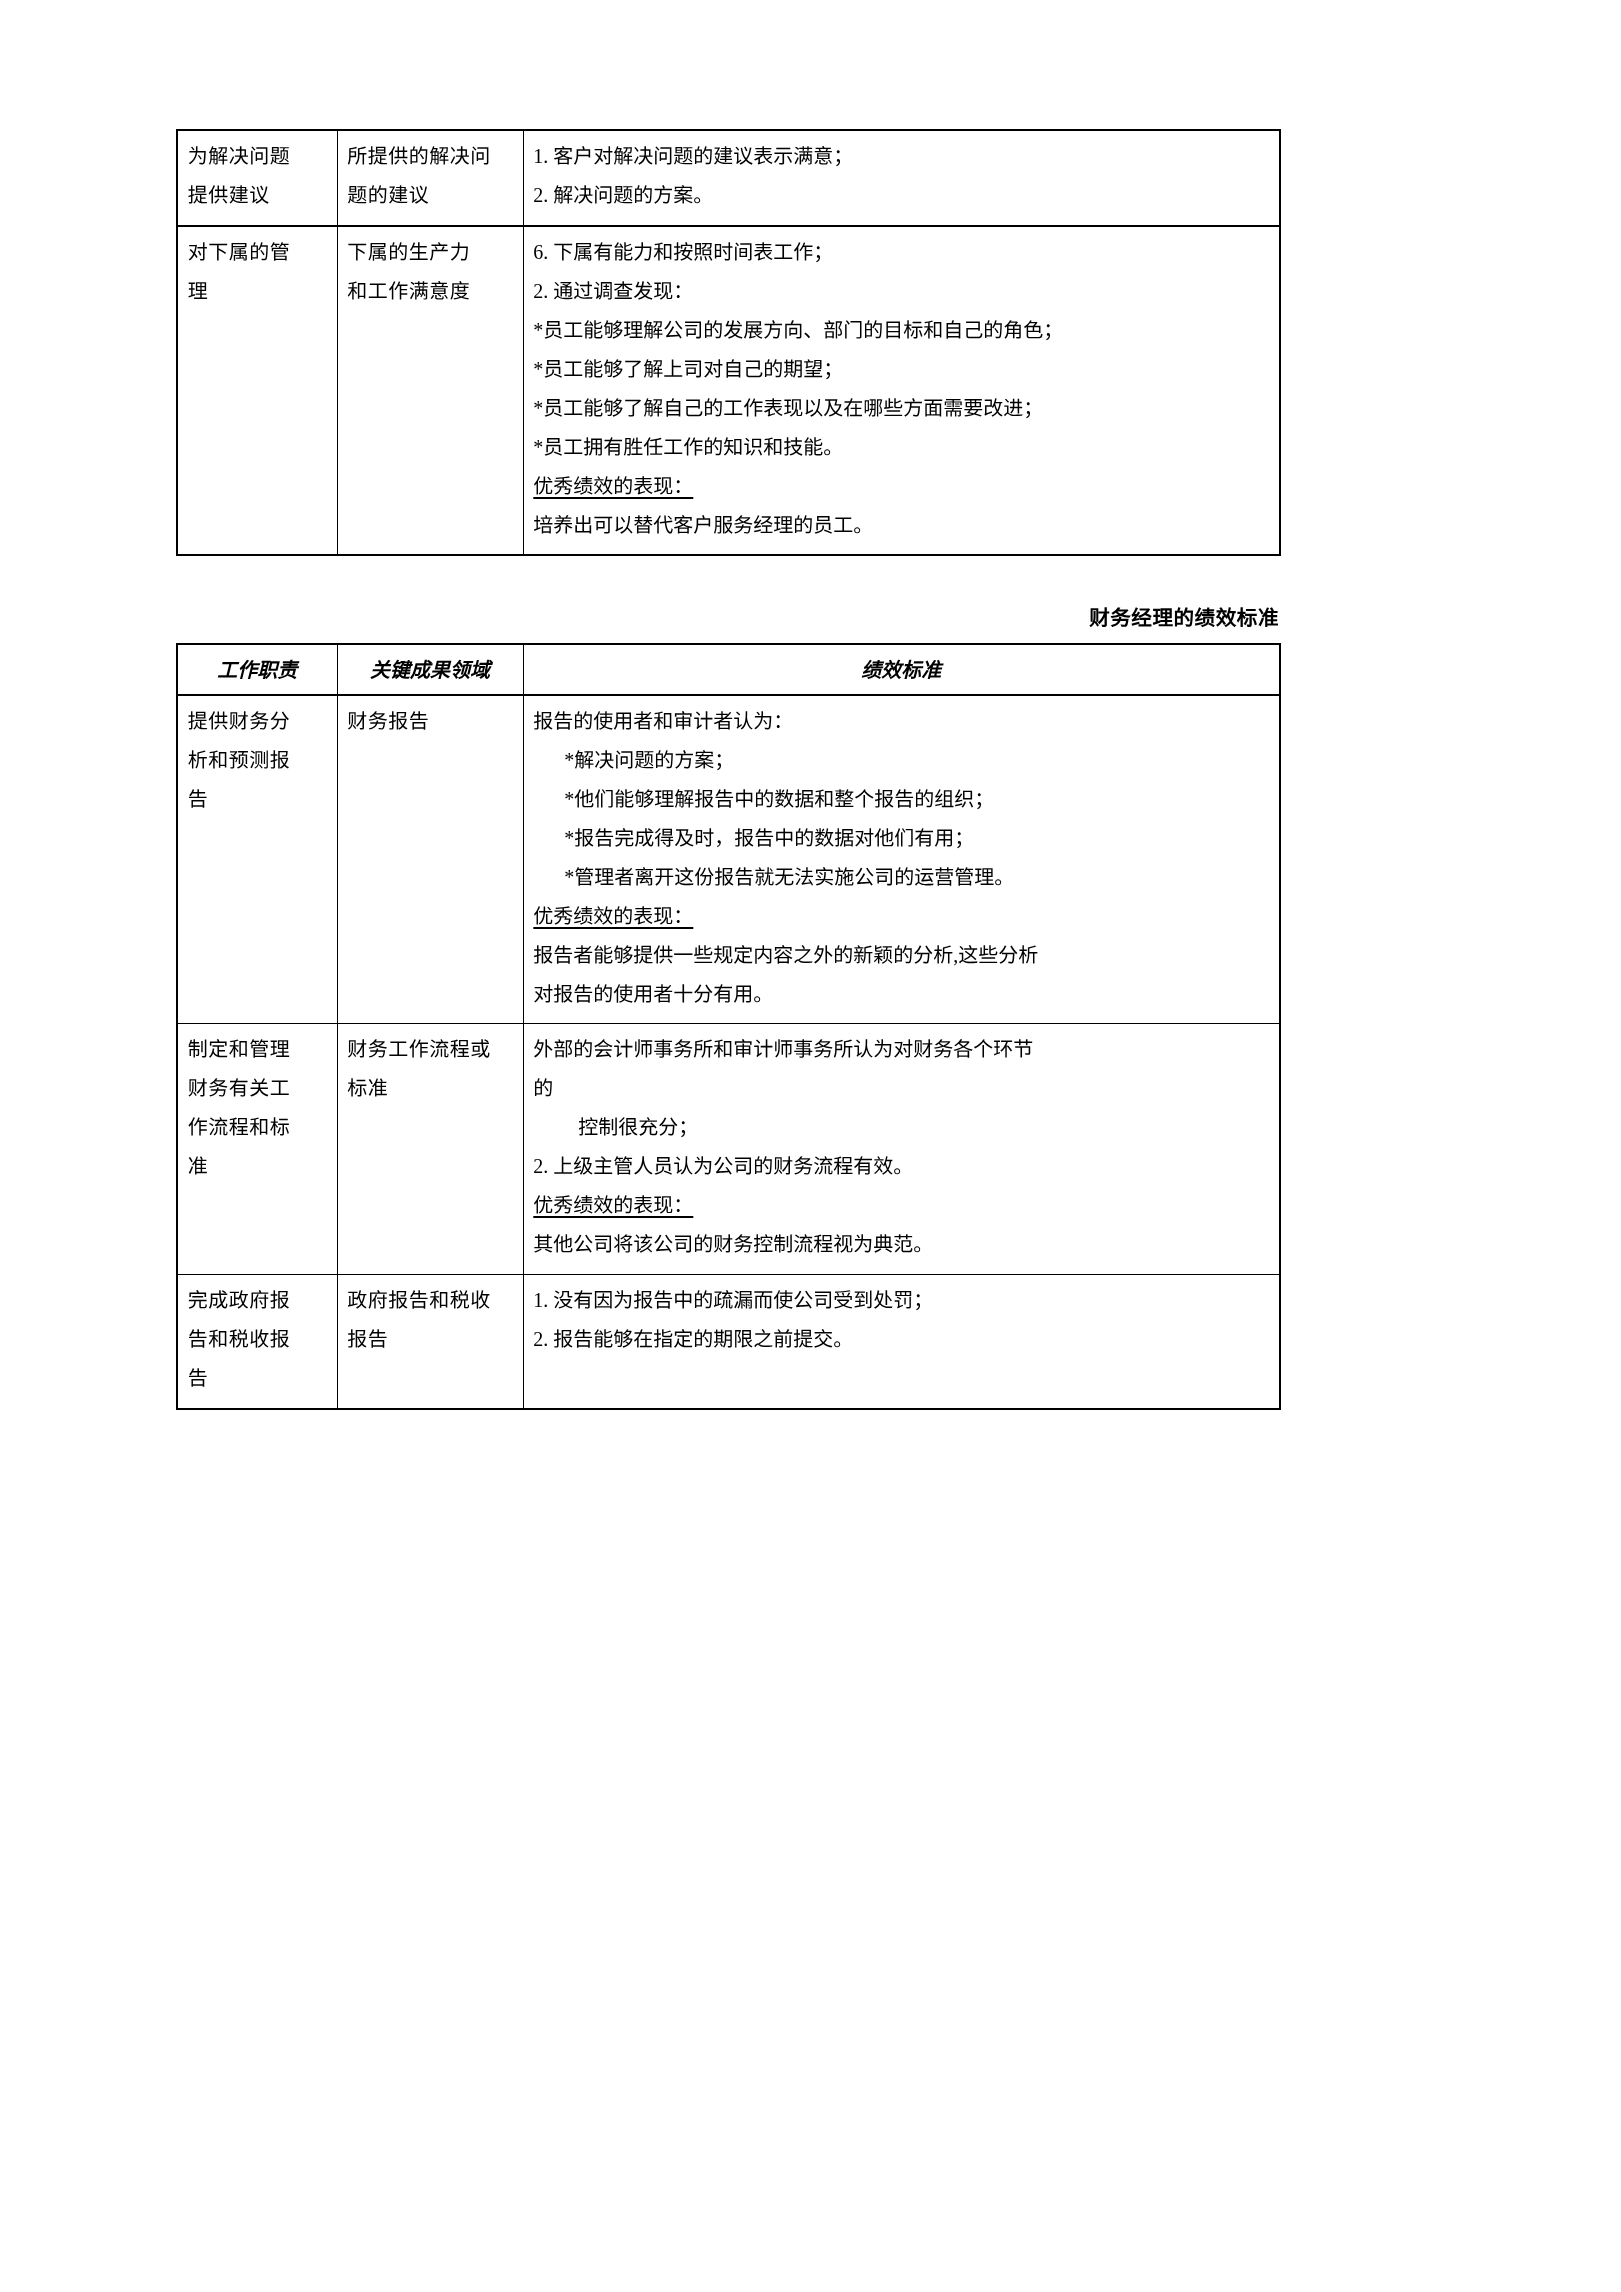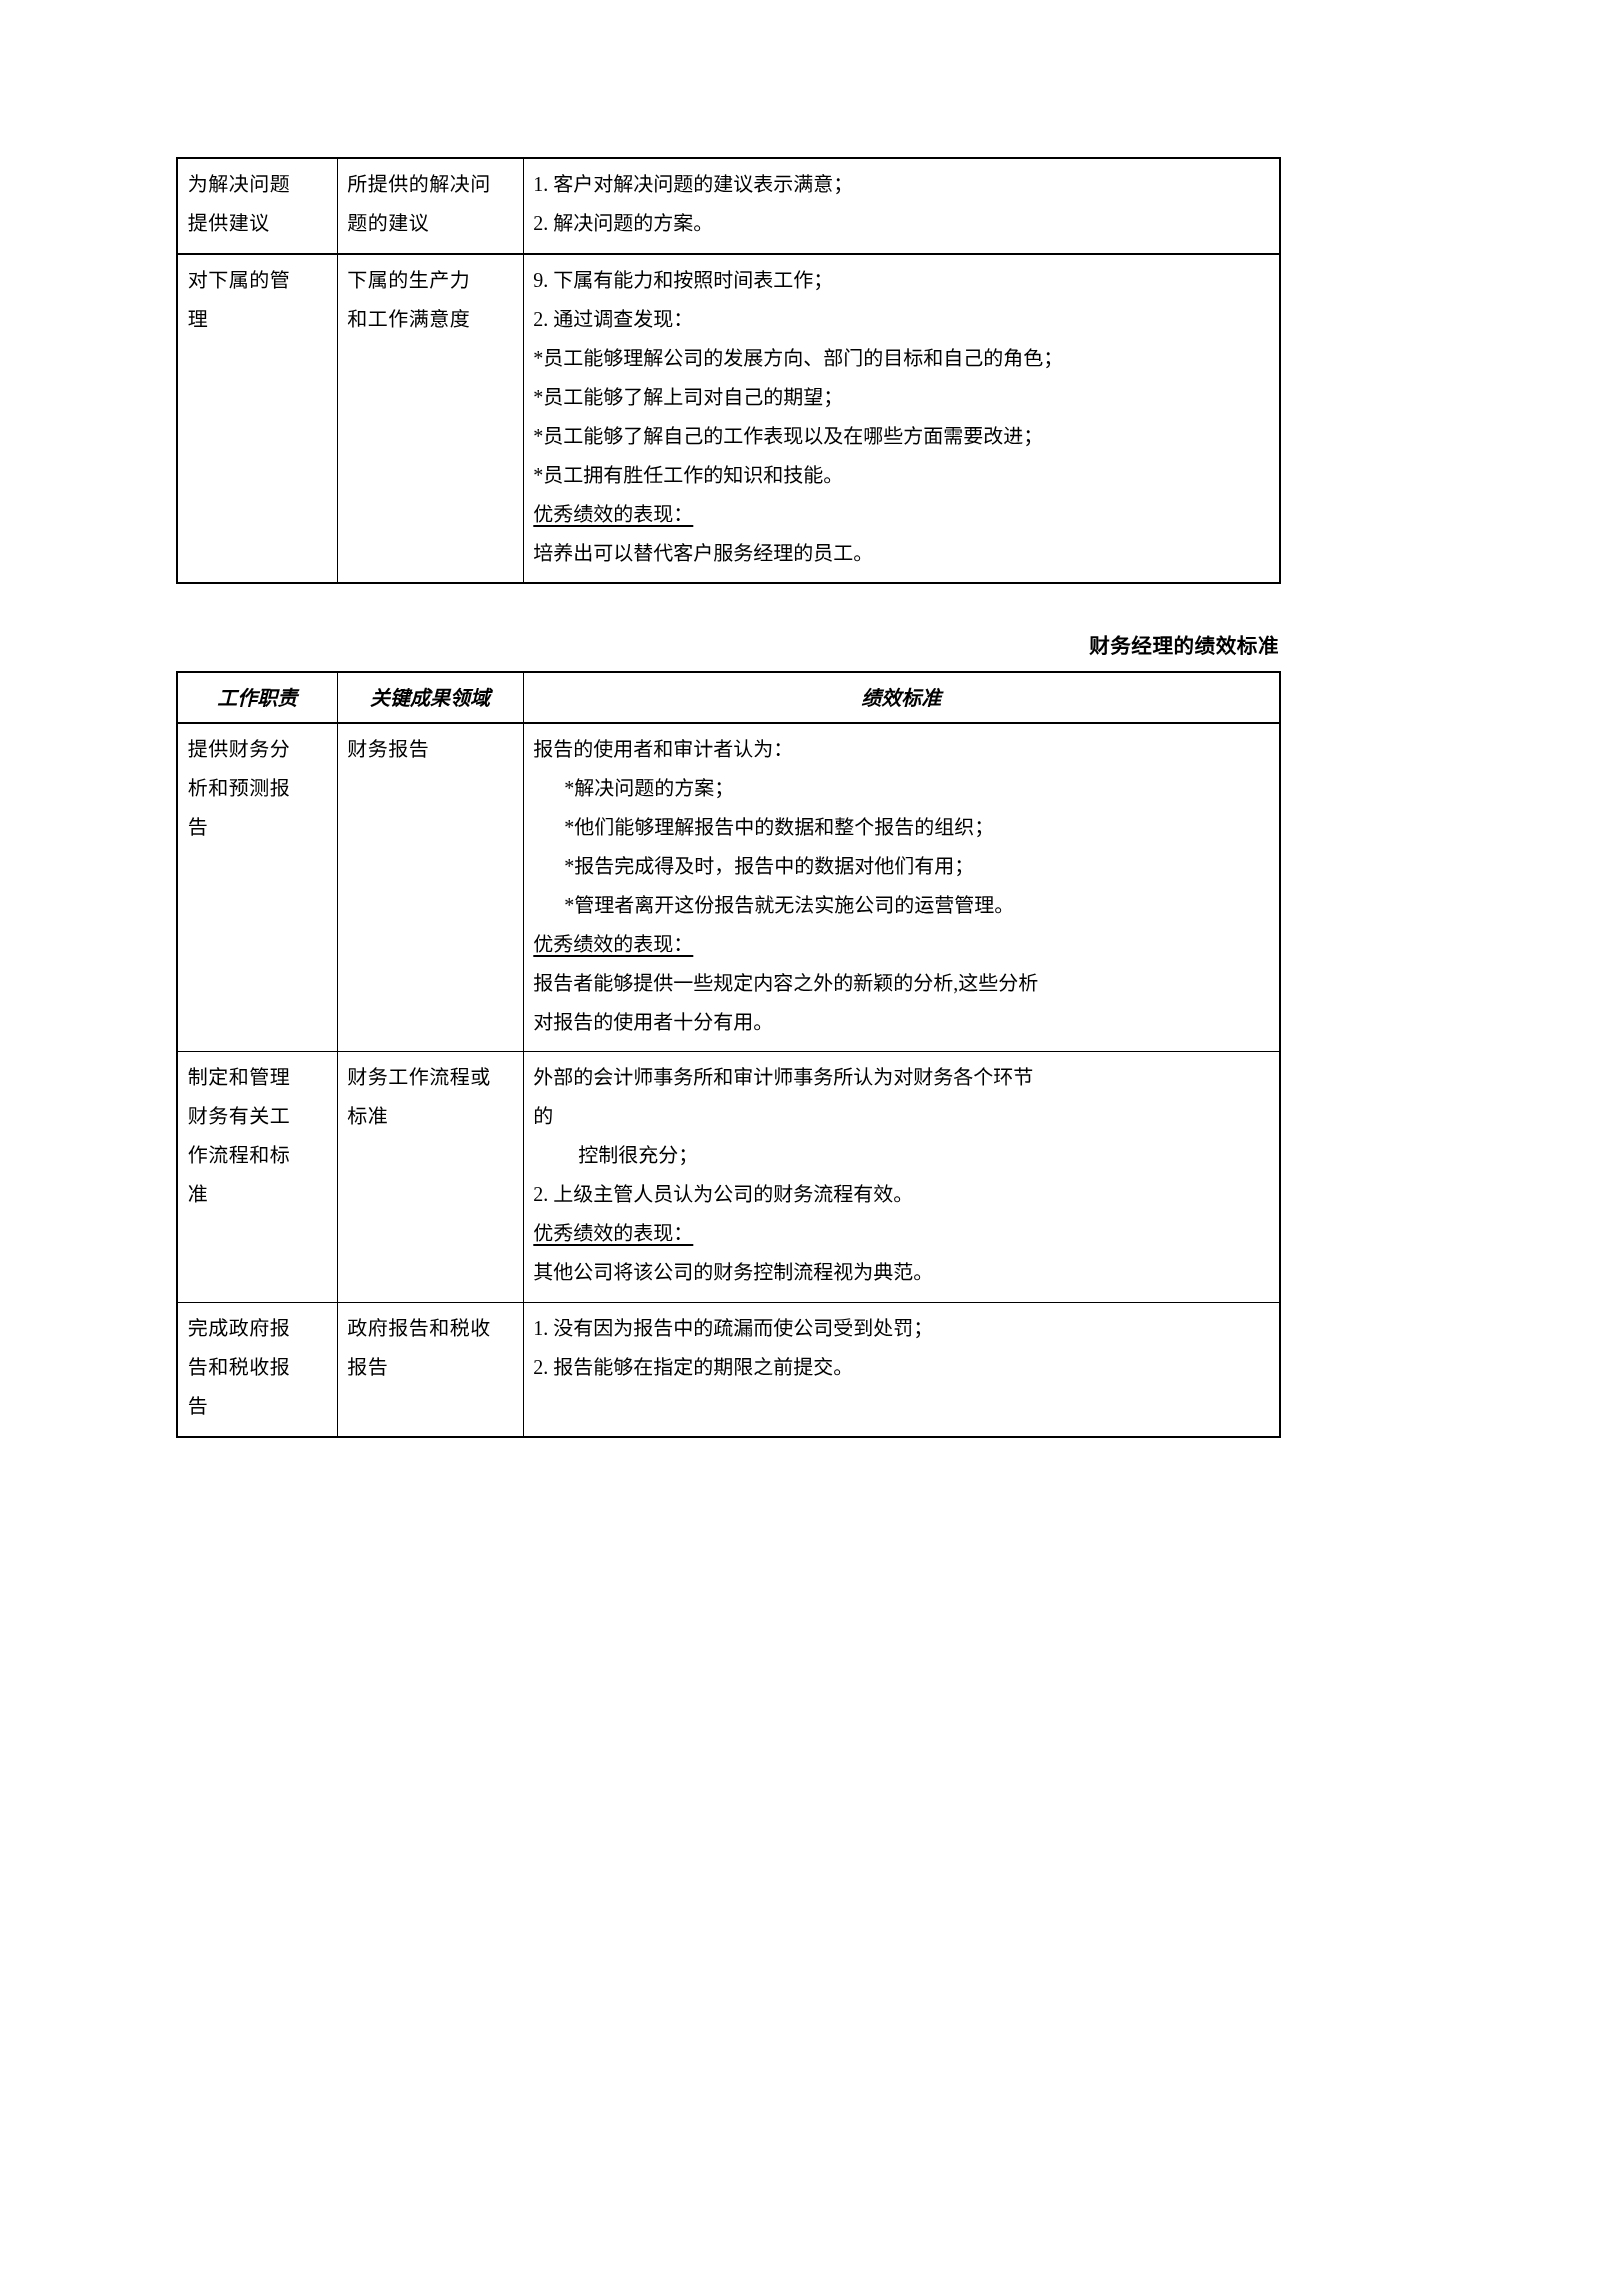--- a/index.html
+++ b/index.html
@@ -15,21 +15,20 @@
     color: #000000;
     -webkit-font-smoothing: none;
   }
   .page {
     position: relative;
     width: 1621px;
     height: 1855px;
     box-sizing: border-box;
     padding: 0;
     background: #ffffff;
-    margin-top: 28px;
   }
   .doc-body {
     position: absolute;
     left: 176px;
     top: 129px;
     width: 1269px;
   }
 
   
   table.perf-table {
@@ -122,21 +121,21 @@
         <tr>
           <td class="col-narrow">
             <div class="cell-line">对下属的管</div>
             <div class="cell-line">理</div>
           </td>
           <td class="col-narrow">
             <div class="cell-line">下属的生产力</div>
             <div class="cell-line">和工作满意度</div>
           </td>
           <td>
-            <div class="cell-line">9. 下属有能力和按照时间表工作；</div>
+            <div class="cell-line">6. 下属有能力和按照时间表工作；</div>
             <div class="cell-line">2. 通过调查发现：</div>
             <div class="cell-line">*员工能够理解公司的发展方向、部门的目标和自己的角色；</div>
             <div class="cell-line">*员工能够了解上司对自己的期望；</div>
             <div class="cell-line">*员工能够了解自己的工作表现以及在哪些方面需要改进；</div>
             <div class="cell-line">*员工拥有胜任工作的知识和技能。</div>
             <div class="cell-line underline">优秀绩效的表现：</div>
             <div class="cell-line">培养出可以替代客户服务经理的员工。</div>
           </td>
         </tr>
       </tbody>

